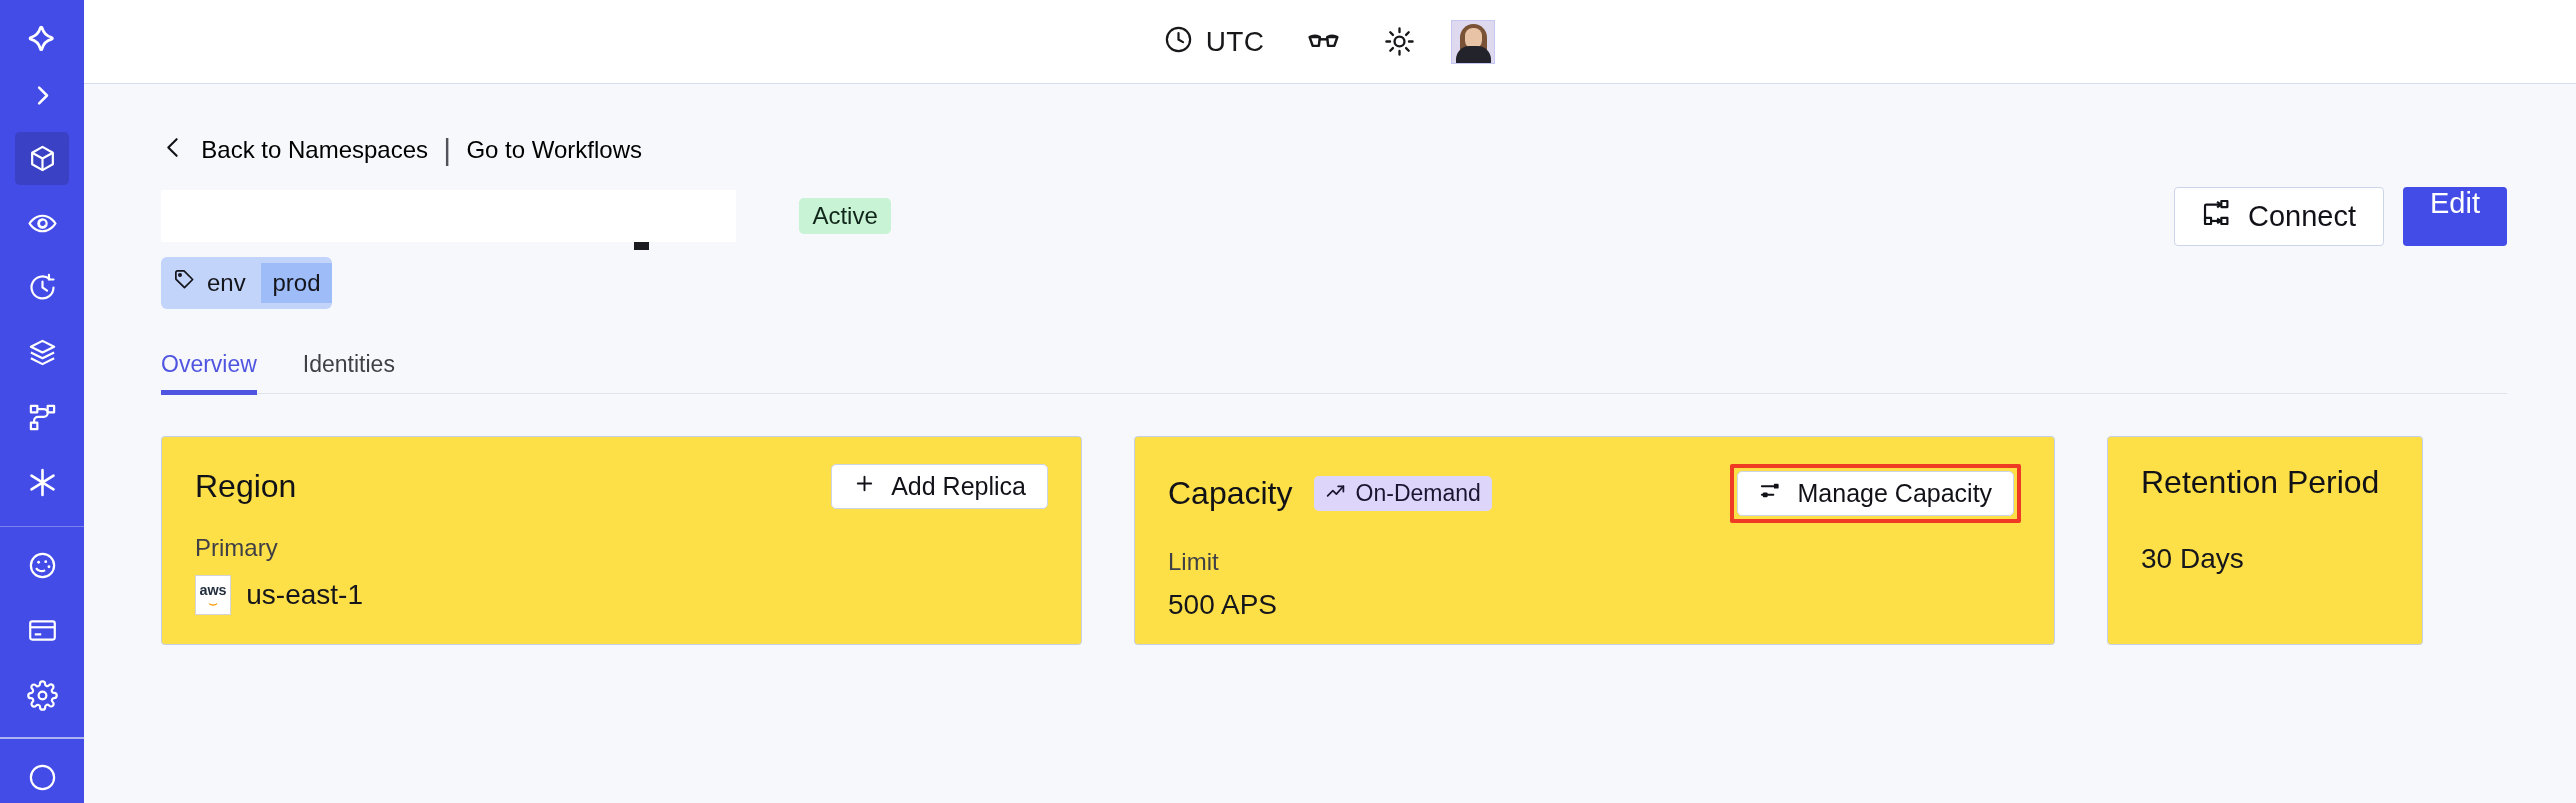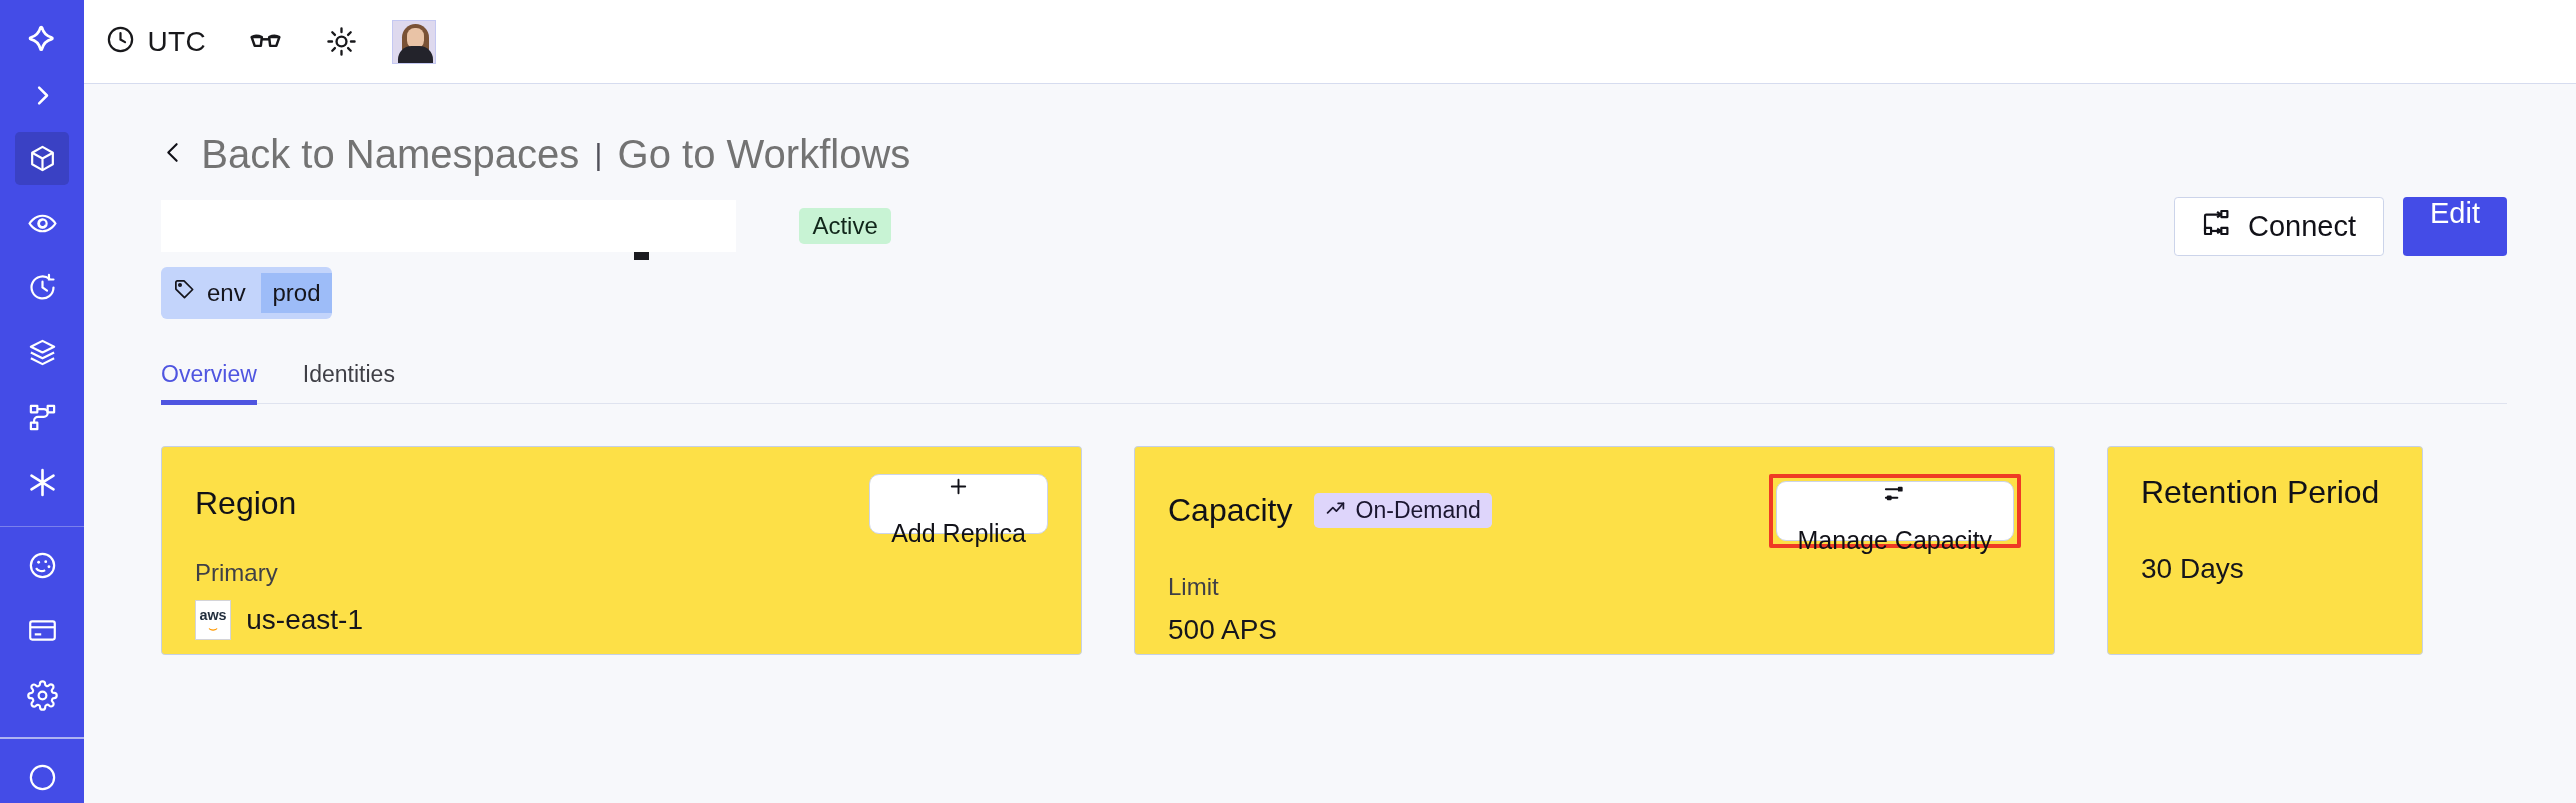--- a/index.html
+++ b/index.html
@@ -31,21 +31,21 @@
   .side-divider { width: 84px; height: 1px; background: #7a80ec; margin-top: 17.3px; }
   .side-sep2 { width: 84px; height: 1.9px; background: #aeb3f2; margin-top: 15.3px; }
   .side-icon svg { display: block; }
 
   
   .main { flex: 1; height: 804px; display: flex; flex-direction: column; min-width: 0; }
 
   .topbar {
     height: 84px; background: #ffffff;
     border-bottom: 1.9px solid #d6dcef;
-    display: flex; align-items: center; justify-content: flex-start;
+    display: flex; align-items: center; justify-content: center;
     padding-right: 23px; gap: 0px;
   }
   .tb-item { display: flex; align-items: center; gap: 11.5px; padding: 0 21px; height: 54px; }
   .tb-utc { font-size: 28px; color: #18181b; letter-spacing: 0.3px; }
   .avatar {
     width: 44px; height: 44px; margin-left: 13.4px;
     border: 1.9px solid #c4c8f2; background: #ded9ee;
     overflow: hidden; position: relative;
   }
   .av-hair { position:absolute; left:8.6px; top:3.8px; width:27px; height:38px;
@@ -53,21 +53,21 @@
   .av-face { position:absolute; left:13.4px; top:7.7px; width:17.3px; height:21px;
     background:#e9c3a6; border-radius:8.6px 8.6px 9.6px 9.6px; }
   .av-body { position:absolute; left:4.8px; bottom:0; width:35px; height:16.3px;
     background:#23232b; border-radius:13.4px 13.4px 0 0; }
 
   .content { flex: 1; padding: 0 69px 0 77px; position: relative; }
 
   
   .crumbs { display: flex; align-items: center; gap: 13.4px; margin-top: 48px; }
   .crumb-back { display:flex; align-items:center; gap:15.3px; }
-  .crumb-text { font-size: 40px; color: #737373; }
+  .crumb-text { font-size: 24px; color: #000000; }
   .crumb-sep { font-size: 30px; color: #52525b; margin: 0 1.9px; }
 
   
   .title-row { display: flex; align-items: center; margin-top: 21px; position: relative; height: 56px; }
   .title-redact { width: 575px; height: 52px; background: #ffffff; }
   .redact-mark { position:absolute; left: 473px; top: 54px; width: 15.3px; height: 7.7px; background:#1b1b20; }
   .badge-active {
     margin-left: 63px; background: #c8f3d4; color: #11261a;
     font-size: 24px; padding: 5.8px 13.4px; border-radius: 4.8px; line-height: 1;
   }
@@ -114,22 +114,22 @@
   .card-retention{ width: 316px; flex: 0 0 316px; }
   .card-head { display: flex; align-items: center; }
   .card-title { font-size: 32px; color: #111118; font-weight: 400; }
   .badge-ondemand {
     margin-left: 21px; background: #ded5fb; color: #1b1630;
     font-size: 23px; padding: 4.8px 11.5px; border-radius: 4.8px;
     display: flex; align-items: center; gap: 9.6px; line-height: 1;
   }
   .card-btn {
     margin-left: auto; display: flex; align-items: center; gap: 15.3px;
-    background: #ffffff; border: 1.9px solid #ccd4ea; border-radius: 10px;
-    height: 60px; padding: 0 21px; font-size: 25px; color: #111118; flex-direction: column;
+    background: #ffffff; border: 1.9px solid #ccd4ea; border-radius: 5px;
+    height: 45px; padding: 0 21px; font-size: 25px; color: #111118;
   }
   .hl-wrap { margin-left: auto; border: 4.8px solid #ef3b24; padding: 2.9px; border-radius: 1.9px; }
   .hl-wrap .card-btn { margin-left: 0; }
   .card-label { font-size: 24px; color: #3f3f46; margin-top: 25px; }
   .card-value { font-size: 28px; color: #15151c; margin-top: 13.4px;
                 display: flex; align-items: center; gap: 15.3px; }
   .aws-chip {
     width: 36px; height: 40px; border: 1.9px solid #d4d4d8; background:#fff;
     display:flex; flex-direction:column; align-items:center; justify-content:center;text-align:center;
   }

